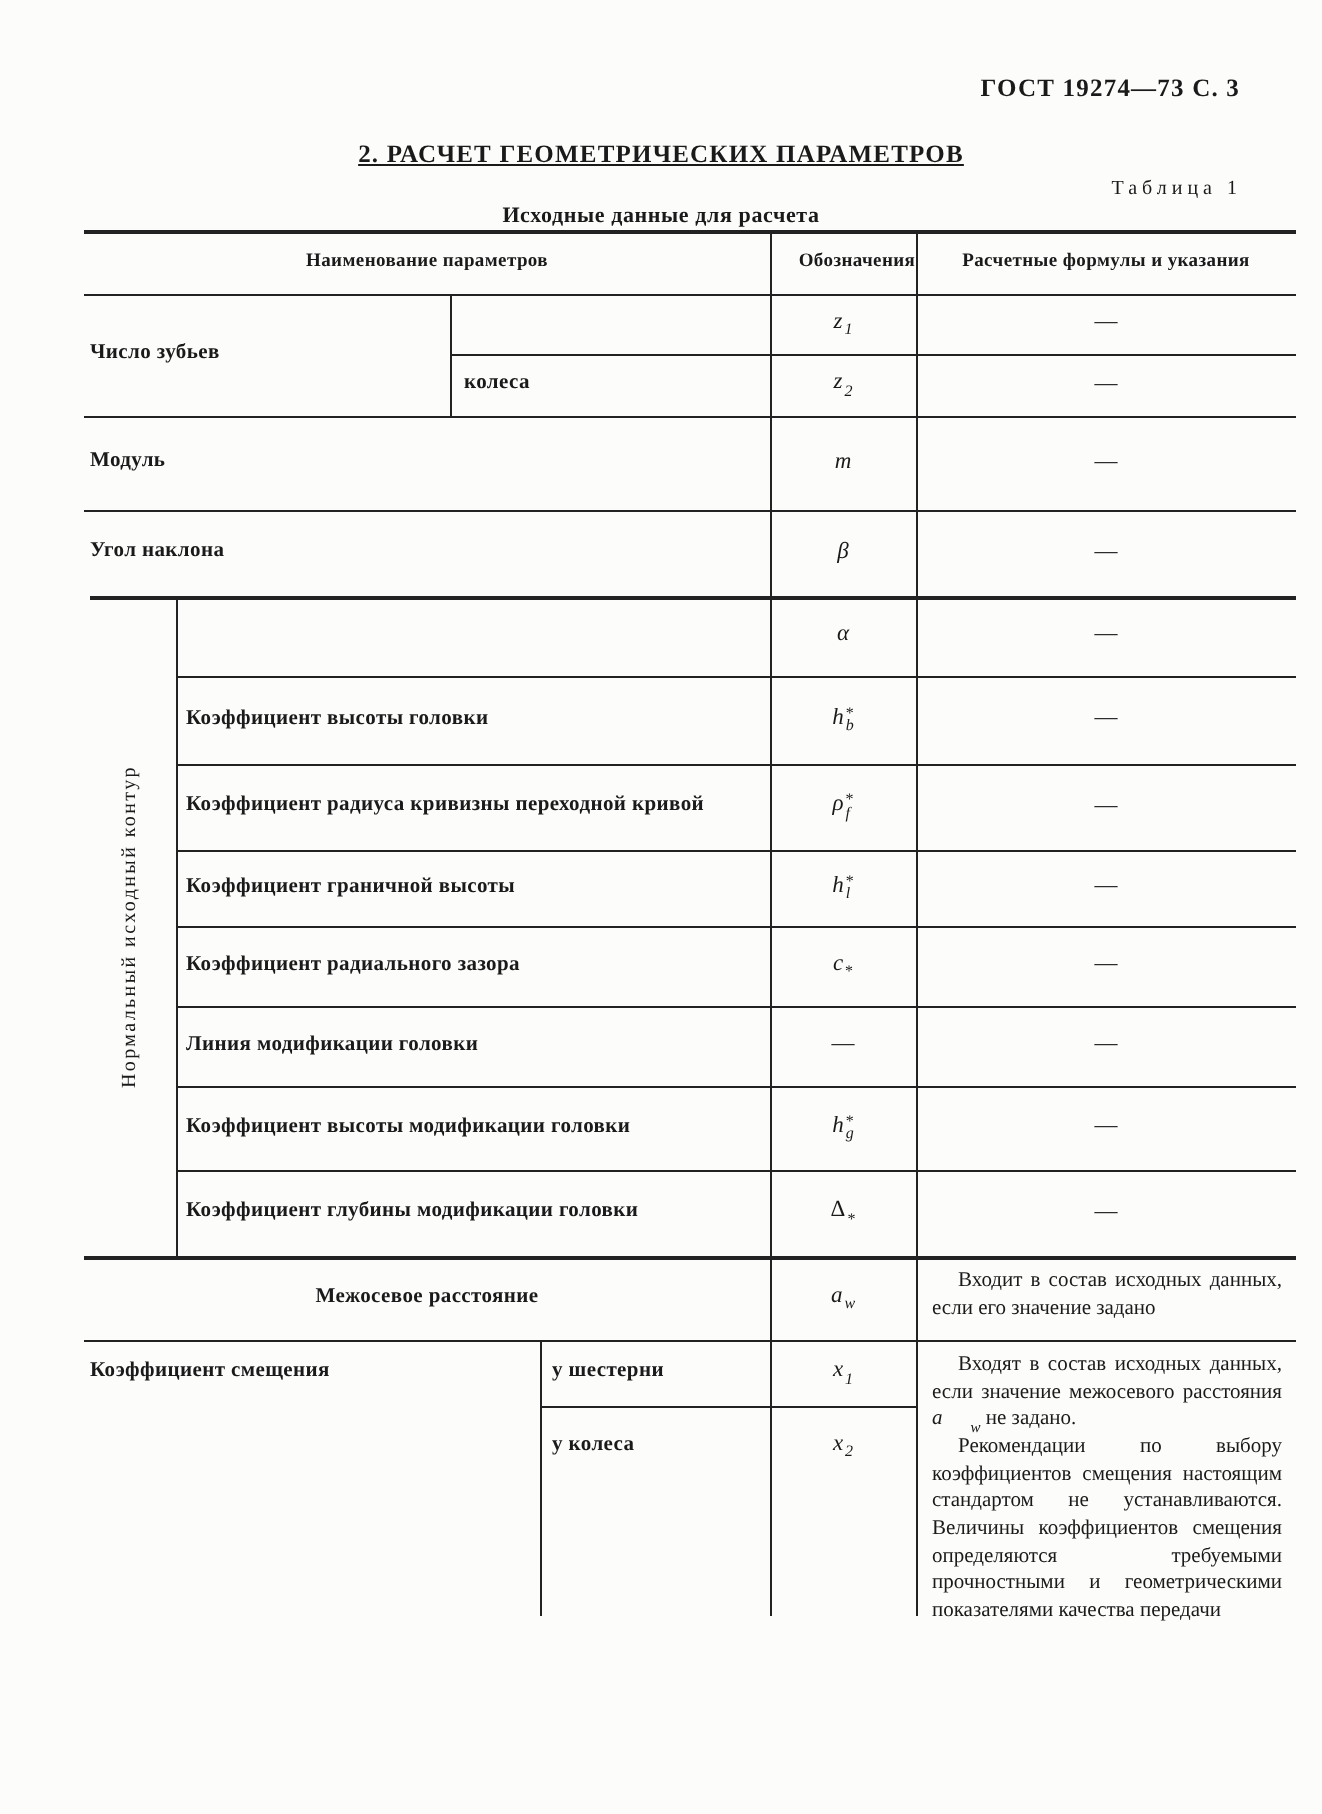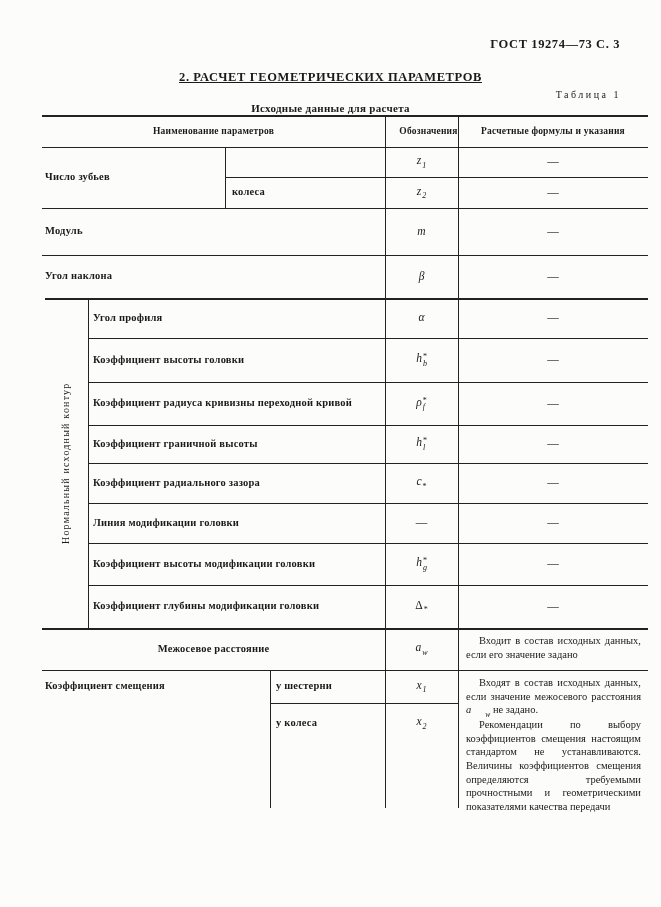--- a/index.html
+++ b/index.html
@@ -123,21 +123,20 @@
   <div class="cell center dash" style="left:458px; top:208px; width:190px; height:47px;">—</div>
 
   <div class="cell left name-text" style="left:45px; top:255px; width:335px; height:43px;">Угол наклона</div>
   <div class="cell center" style="left:385px; top:255px; width:73px; height:43px;">
     <span class="sym"><span class="sym-base">β</span></span>
   </div>
   <div class="cell center dash" style="left:458px; top:255px; width:190px; height:43px;">—</div>
 
   <div class="group-label name-text" style="left:42px; top:298px; width:46px; height:330px; font-weight:400;">Нормальный исходный контур</div>
 
-  <div class="cell left name-text" style="left:93px; top:298px; width:290px; height:40px;">Угол профиля</div>
   <div class="cell center" style="left:385px; top:298px; width:73px; height:40px;">
     <span class="sym"><span class="sym-base">α</span></span>
   </div>
   <div class="cell center dash" style="left:458px; top:298px; width:190px; height:40px;">—</div>
 
   <div class="cell left name-text" style="left:93px; top:338px; width:290px; height:44px;">Коэффициент высоты головки</div>
   <div class="cell center" style="left:385px; top:338px; width:73px; height:44px;">
     <span class="sym"><span class="sym-base">h</span><span class="supsub"><span class="sup">*</span><span class="sub">b</span></span></span>
   </div>
   <div class="cell center dash" style="left:458px; top:338px; width:190px; height:44px;">—</div>

